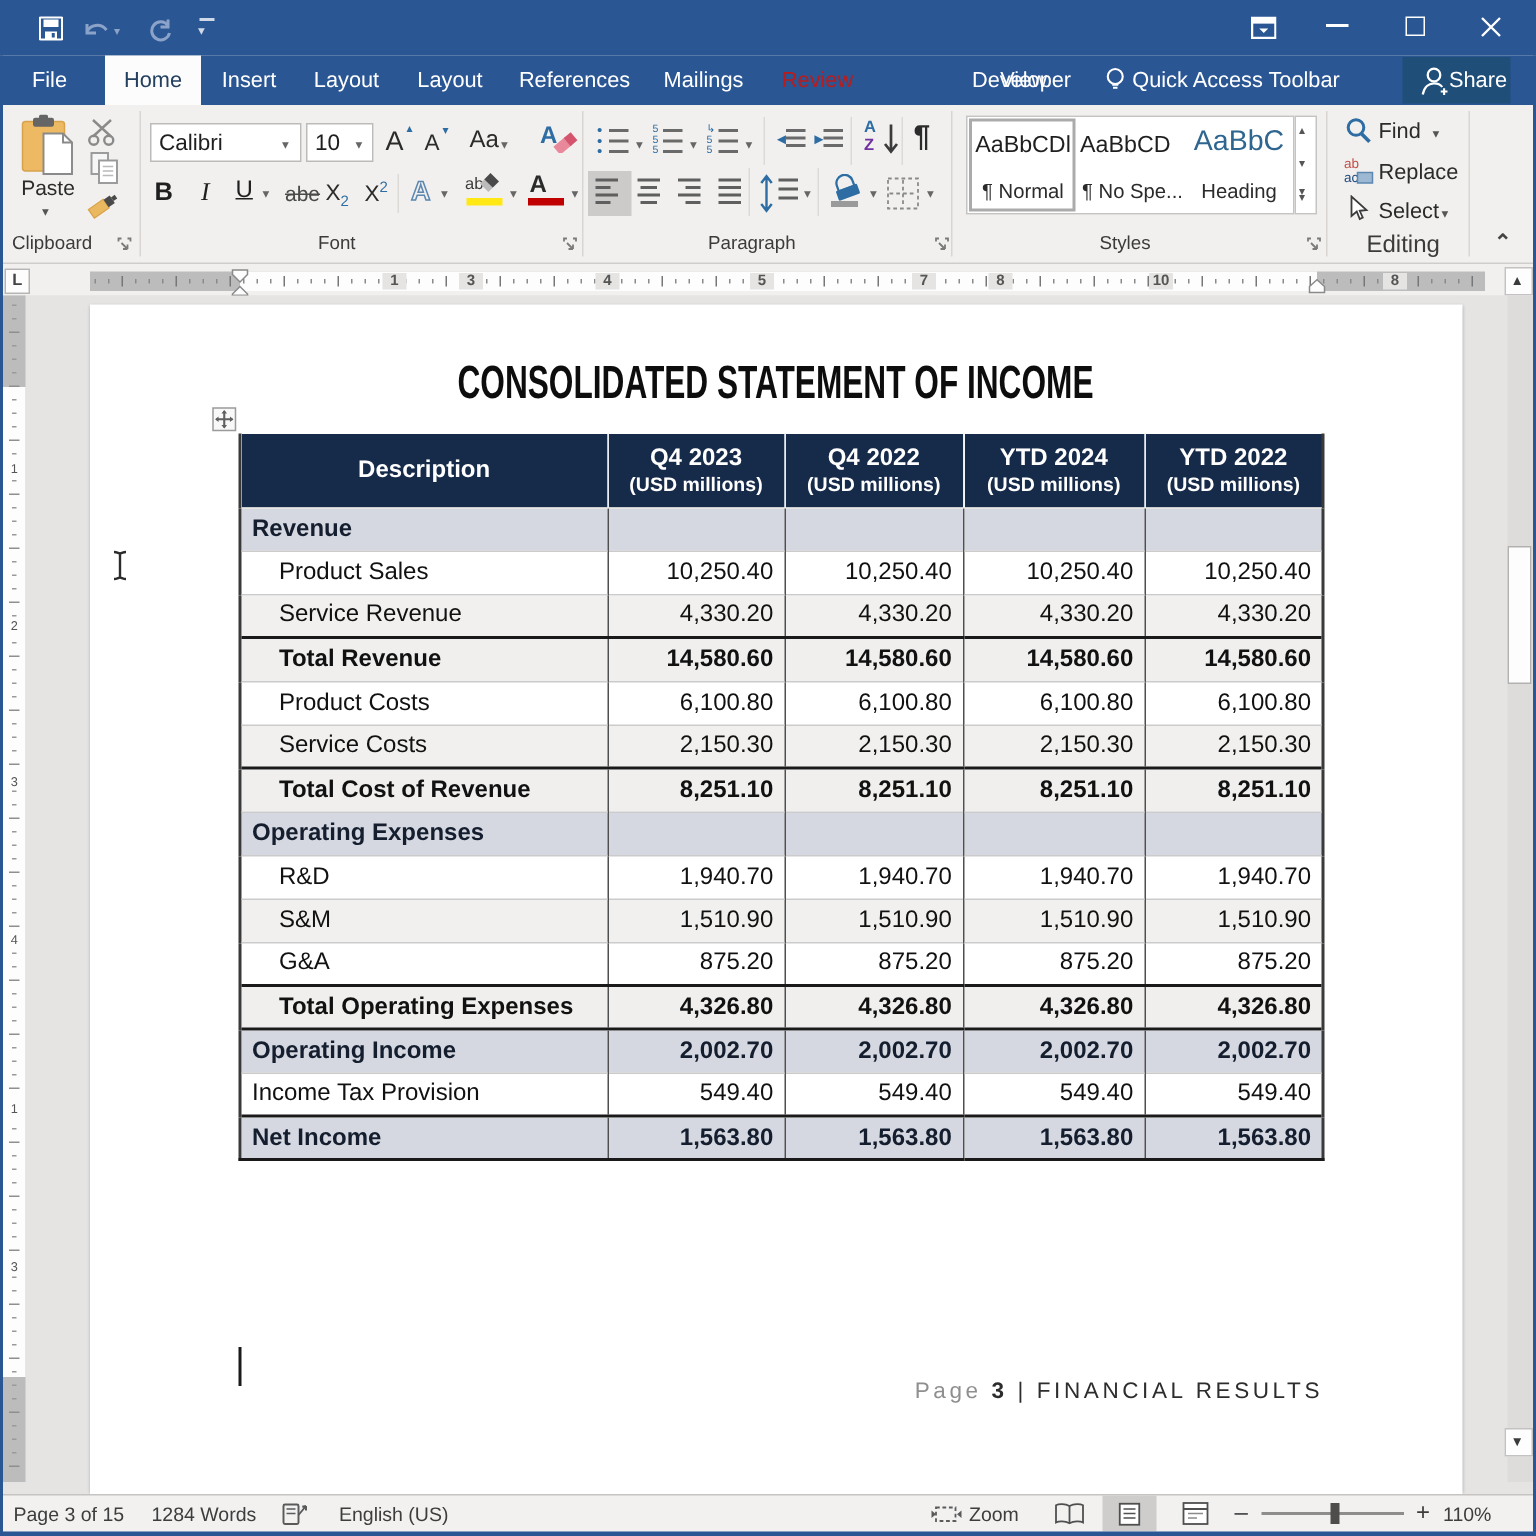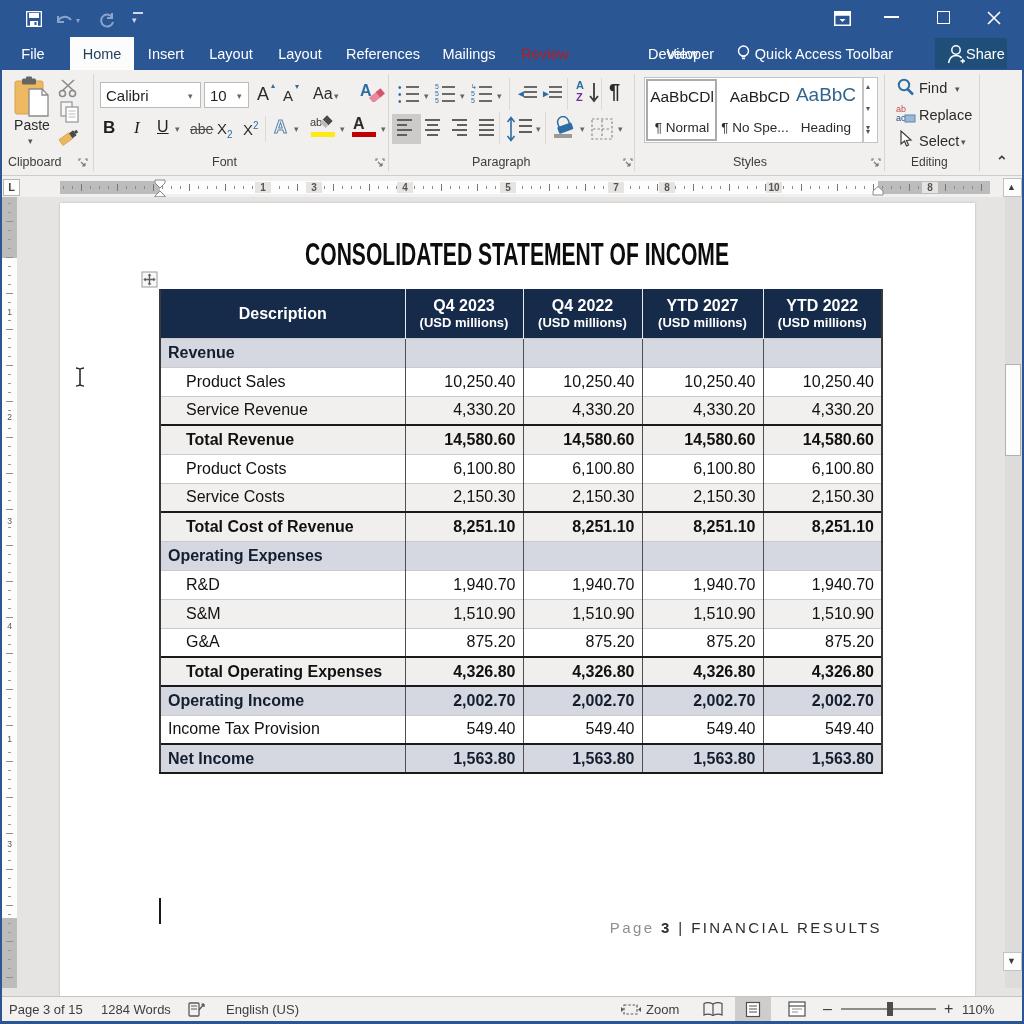--- a/index.html
+++ b/index.html
@@ -216,21 +216,21 @@
 <div class="abs" style="left:618px;top:124px;color:#666;font-size:9px">▾</div>
 <div class="abs" style="left:472px;top:155px;color:#3b3b3b;font-size:12.5px">Paragraph</div>
 <svg class="abs" style="left:623px;top:158px" width="10" height="10" viewBox="0 0 10 10">
 <path d="M1 3 L1 1 L3 1 M7 1 L9 1 L9 3" stroke="#7a7a7a" stroke-width="1.2" fill="none"></path>
 <path d="M3 4 L7 8 M7 8 L7 5 M7 8 L4 8" stroke="#7a7a7a" stroke-width="1.2" fill="none"></path>
 </svg>
 <div class="abs" style="left:644px;top:77px;width:219px;height:66px;background:#fff;border:1px solid #c6c4c2"></div>
 <div class="abs" style="left:646px;top:79px;width:71px;height:62px;background:#fff;border:2px solid #ababab;box-shadow:inset 0 0 0 2px #fff"></div>
 <div class="abs" style="left:650px;top:88px;width:64px;text-align:center;color:#1f1f1f;font-size:15.5px">AaBbCDl</div>
 <div class="abs" style="left:650px;top:120px;width:64px;text-align:center;color:#2b2b2b;font-size:13.5px">¶ Normal</div>
-<div class="abs" style="left:720px;top:88px;width:70px;text-align:right;color:#1f1f1f;font-size:15.5px">AaBbCD</div>
+<div class="abs" style="left:720px;top:88px;width:70px;text-align:left;color:#1f1f1f;font-size:15.5px">AaBbCD</div>
 <div class="abs" style="left:718px;top:120px;width:74px;text-align:center;color:#2b2b2b;font-size:13.5px">¶ No Spe...</div>
 <div class="abs" style="left:792px;top:84px;width:68px;text-align:center;color:#2f6690;font-size:19px">AaBbC</div>
 <div class="abs" style="left:792px;top:120px;width:68px;text-align:center;color:#2b2b2b;font-size:13.5px">Heading</div>
 <div class="abs" style="left:863px;top:77px;width:15px;height:66px;background:#fff;border:1px solid #c6c4c2"></div>
 <div class="abs" style="left:866px;top:82px;color:#555;font-size:8px">▴</div>
 <div class="abs" style="left:866px;top:104px;color:#555;font-size:8px">▾</div>
 <div class="abs" style="left:866px;top:126px;color:#555;font-size:8px;line-height:4px">▾<br>▾</div>
 <div class="abs" style="left:733px;top:155px;color:#3b3b3b;font-size:12.5px">Styles</div>
 <svg class="abs" style="left:871px;top:158px" width="10" height="10" viewBox="0 0 10 10">
 <path d="M1 3 L1 1 L3 1 M7 1 L9 1 L9 3" stroke="#7a7a7a" stroke-width="1.2" fill="none"></path>
@@ -246,21 +246,21 @@
 <text x="0" y="8" font-size="9" fill="#c0504d" font-family="Liberation Sans">ab</text>
 <text x="0" y="17" font-size="9" fill="#1f497d" font-family="Liberation Sans">ac</text>
 <rect x="9" y="11" width="10" height="7" fill="#9db8d2" stroke="#5b87b0"></rect>
 </svg>
 <div class="abs" style="left:919px;top:107px;color:#2b2b2b;font-size:14.5px">Replace</div>
 <svg class="abs" style="left:899px;top:130px" width="14" height="18" viewBox="0 0 14 18">
 <path d="M2 1 L2 14 L5.5 11 L7.5 16 L9.5 15 L7.5 10.5 L12 10 Z" fill="#fff" stroke="#3b3b3b" stroke-width="1.2"></path>
 </svg>
 <div class="abs" style="left:919px;top:133px;color:#2b2b2b;font-size:14.5px">Select</div>
 <div class="abs" style="left:961px;top:137px;color:#555;font-size:9px">▾</div>
-<div class="abs" style="left:911px;top:155px;color:#3b3b3b;font-size:12px">Editing</div>
+<div class="abs" style="left:911px;top:155px;color:#3b3b3b;font-size:16px">Editing</div>
 <div class="abs" style="left:996px;top:153px;color:#444;font-size:14px;font-weight:bold">⌃</div>
 <div class="abs" style="left:0;top:176px;width:1024px;height:21px;background:#f1f0ee"></div>
 <div class="abs" style="left:3px;top:179px;width:17px;height:17px;background:#fdfdfd;border:1px solid #b8b6b4;color:#444;font-size:11px;font-weight:bold;text-align:center;line-height:15px">L</div>
 <div class="abs" style="left:60px;top:181px;width:930px;height:13px;background:#bcbcbc"></div>
 <div class="abs" style="left:160px;top:181px;width:718px;height:13px;background:#fdfdfd"></div>
 <div class="abs" style="left:63px;top:186px;width:1px;height:3px;background:#8a8a8a"></div>
     <div class="abs" style="left:72px;top:186px;width:1px;height:3px;background:#8a8a8a"></div>
     <div class="abs" style="left:81px;top:184px;width:1px;height:7px;background:#777"></div>
     <div class="abs" style="left:90px;top:186px;width:1px;height:3px;background:#8a8a8a"></div>
     <div class="abs" style="left:99px;top:186px;width:1px;height:3px;background:#8a8a8a"></div>
@@ -511,21 +511,21 @@
           </th>
           <th>
             <div class="h1">Q4 2023</div>
             <div class="h2">(USD millions)</div>
           </th>
           <th>
             <div class="h1">Q4 2022</div>
             <div class="h2">(USD millions)</div>
           </th>
           <th>
-            <div class="h1">YTD 2027</div>
+            <div class="h1">YTD 2024</div>
             <div class="h2">(USD millions)</div>
           </th>
           <th>
             <div class="h1">YTD 2022</div>
             <div class="h2">(USD millions)</div>
           </th>
         </tr>
         <tr class="sec">
           <td class="lbl ">Revenue</td>
           <td class="num"></td>

